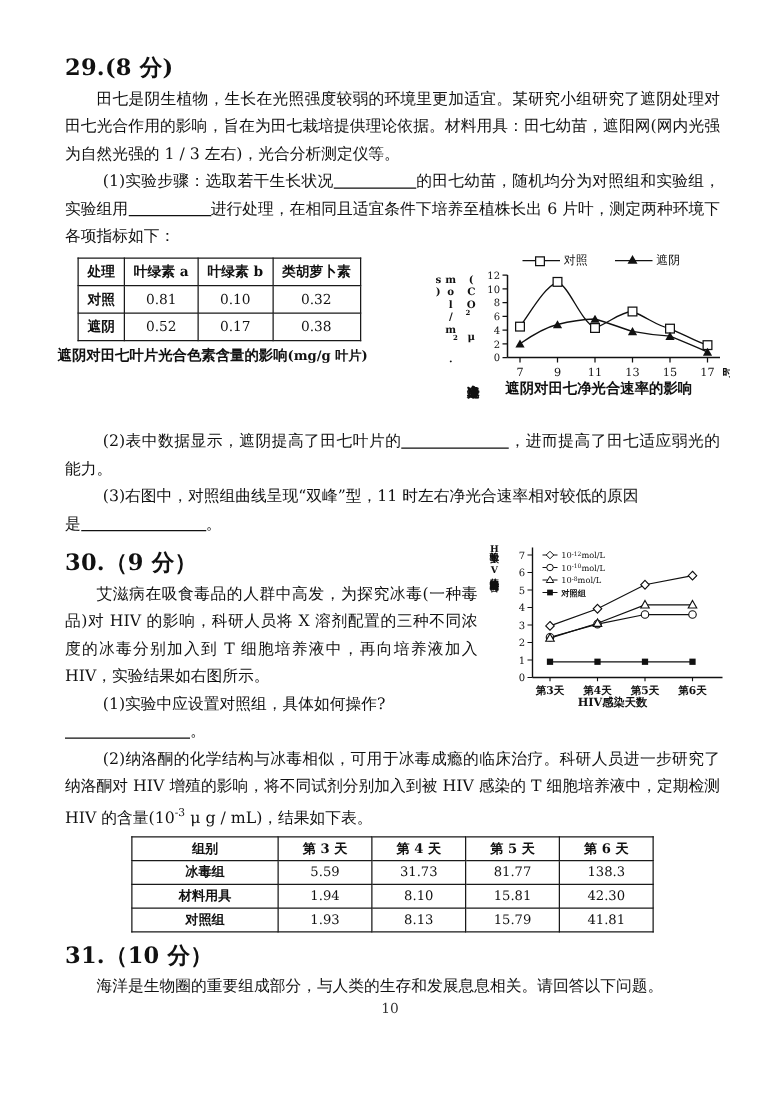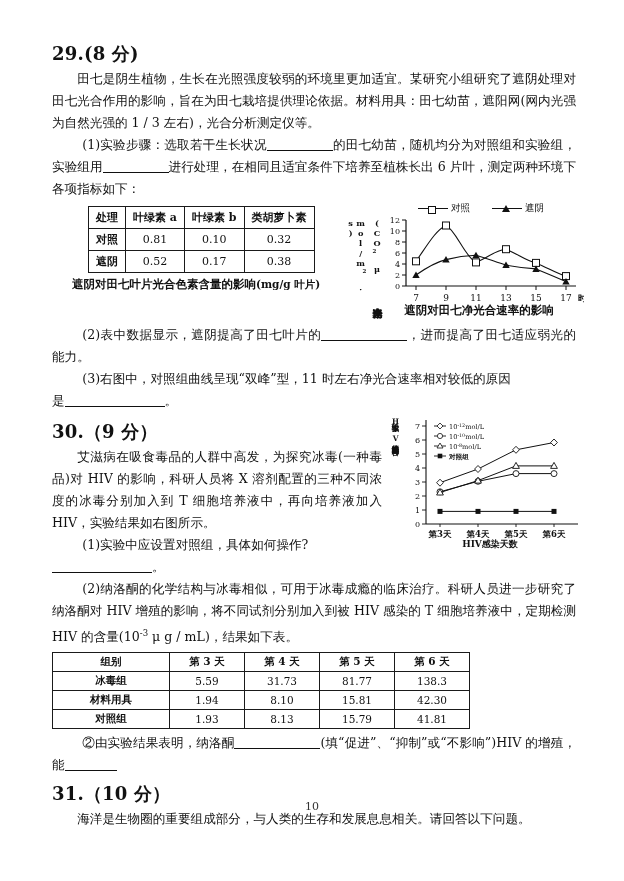--- a/index.html
+++ b/index.html
@@ -59,21 +59,21 @@
   .bl-xl { width: 100px; }
 
   
   .fig-row-29 {
     position: relative;
     height: 118px;
     margin-top: 6px;
   }
   .tbl-wrap {
     position: absolute;
-    left: 36px;
+    left: 10px;
     top: 0;
   }
   table.data {
     border-collapse: collapse;
     font-size: 11px;
     font-family: "DejaVu Serif", "Liberation Serif", serif;
   }
   table.data th, table.data td {
     border: 1px solid #1a1a1a;
     text-align: center;
@@ -184,21 +184,21 @@
     width: 180px;
     text-align: center;
     font-size: 9px;
     font-weight: bold;
   }
   .lgd30 { font-size: 6.6px; font-family: "DejaVu Serif", serif; }
 
   
   .tbl30-wrap {
     display: flex;
-    justify-content: flex-start;
+    justify-content: center;
     margin-top: 4px;
     margin-bottom: 3px;
   }
   table.data30 {
     border-collapse: collapse;
     font-size: 10.5px;
   }
   table.data30 th, table.data30 td {
     border: 1px solid #1a1a1a;
     text-align: center;
@@ -349,21 +349,21 @@
                 <polygon points="158,49.4 154.3,55.9 161.7,55.9"></polygon>
                 <polygon points="188,62.1 184.3,68.6 191.7,68.6"></polygon>
               </g>
             </svg>
           </div>
           <div class="xcap29">遮阴对田七净光合速率的影响</div>
         </div>
 
       </div>
 
-      <p class="para indent1" style="margin-top:0">
+      <p class="para indent1" style="margin-top:18px">
         <span>(2)表中数据显示，遮阴提高了田七叶片的</span><span class="blank bl-lg"></span><span>，进而提高了田七适应弱光的能力。</span>
       </p>
       <p class="para indent1">
         <span>(3)右图中，对照组曲线呈现“双峰”型，11 时左右净光合速率相对较低的原因</span>
       </p>
       <p class="para noindent">
         <span>是</span><span class="blank bl-xl"></span><span>。</span>
       </p>
     </div>
 
@@ -507,23 +507,20 @@
               <td class="grp">对照组</td>
               <td class="num">1.93</td>
               <td class="num">8.13</td>
               <td class="num">15.79</td>
               <td class="num">41.81</td>
             </tr>
           </tbody>
         </table>
       </div>
 
-      <p class="para indent1">
-        <span>②由实验结果表明，纳洛酮</span><span class="blank bl-lg"></span><span>(填“促进”、“抑制”或“不影响”)HIV 的增殖，能</span><span class="blank bl-sm"></span>
-      </p>
     </div>
 
     <div style="margin-top:6px">
       <div class="q-head">31.（10 分）</div>
       <p class="para">海洋是生物圈的重要组成部分，与人类的生存和发展息息相关。请回答以下问题。</p>
     </div>
 
   </div>
 
   <div class="pagenum">10</div>

